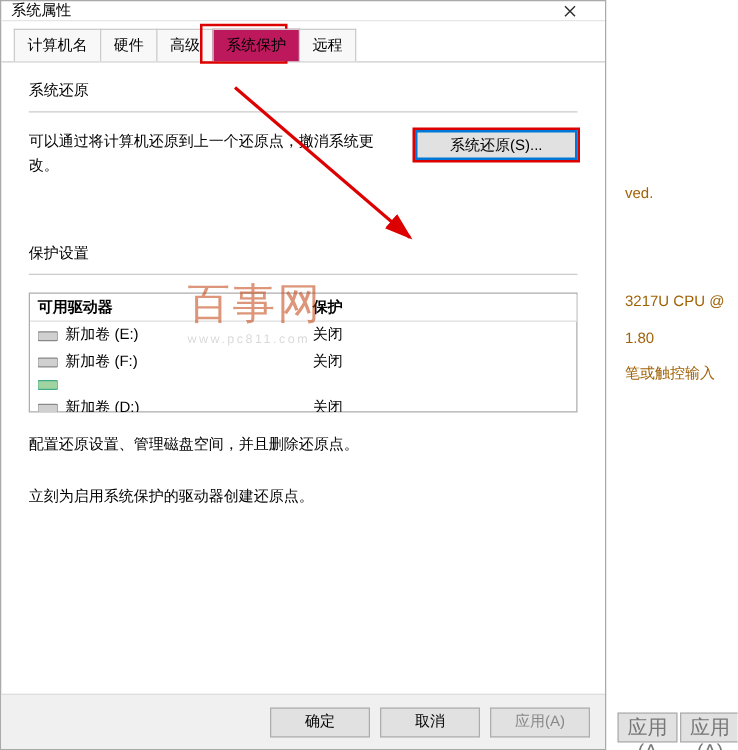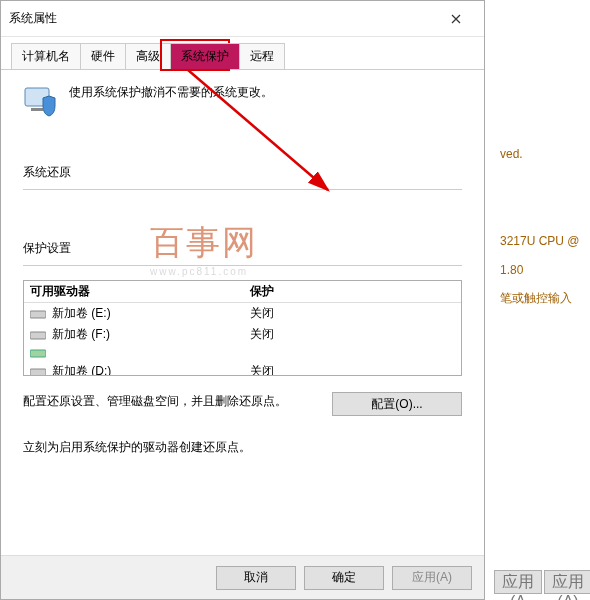--- a/index.html
+++ b/index.html
@@ -1,18 +1,18 @@
 <!DOCTYPE html>
 <html><head>
 <meta charset="utf-8">
 <style>
   * { box-sizing: border-box; font-family: "Microsoft YaHei", "SimSun", sans-serif; font-size: 12px; }
   body { margin: 0; background: #fff; width: 590px; height: 600px; overflow: hidden; position: relative; }
   .win { position: absolute; left: 0; top: 0; width: 485px; height: 600px; border: 1px solid #aaa; background: #fff; }
-  .titlebar { height: 36px; display: flex; align-items: center; padding: 0 8px; border-bottom: 1px solid #e5e5e5; }
+  .titlebar { height: 16px; display: flex; align-items: center; padding: 0 8px; border-bottom: 1px solid #e5e5e5; }
   .titlebar .title { flex: 1; }
   .titlebar .close { width: 40px; height: 28px; display: flex; align-items: center; justify-content: center; cursor: pointer; }
   .titlebar .close svg { width: 10px; height: 10px; }
   .tabs { display: flex; padding: 6px 10px 0 10px; border-bottom: 1px solid #ccc; position: relative; }
   .tab { padding: 4px 10px; border: 1px solid #ccc; border-bottom: none; margin-right: -1px; background: #f8f8f8; cursor: pointer; }
   .tab.active { background: #be185d; position: relative; z-index: 2; }
   .tab-highlight { position: absolute; border: 2px solid #d00; pointer-events: none; }
   .content { padding: 14px 22px 10px 22px; }
   .intro { display: flex; align-items: flex-start; gap: 12px; margin-bottom: 46px; }
   .intro-icon { width: 34px; height: 34px; }
@@ -69,31 +69,27 @@
   <div class="tabs">
     <div class="tab"><span>计算机名</span></div>
     <div class="tab"><span>硬件</span></div>
     <div class="tab"><span>高级</span></div>
     <div class="tab active"><span>系统保护</span></div>
     <div class="tab"><span>远程</span></div>
     <div class="tab-highlight" style="left:159px; top:2px; width:70px; height:32px;"></div>
   </div>
 
   <div class="content">
-    <div class="intro">
-      <svg class="intro-icon" viewBox="0 0 34 34">
-        <rect x="2" y="4" width="24" height="18" rx="2" fill="#cfe3f5" stroke="#5b8ab5"></rect>
-        <rect x="8" y="24" width="12" height="3" fill="#888"></rect>
-        <path d="M20 14 L26 12 L32 14 L32 22 Q32 30 26 32 Q20 30 20 22 Z" fill="#4a90d9" stroke="#2d6aa3"></path>
-      </svg>
-      <span>使用系统保护撤消不需要的系统更改。</span>
-    </div>
 
     <div class="group-label">系统还原</div>
     <hr class="group-sep">
+    <div class="restore-row">
+      <div class="restore-text">可以通过将计算机还原到上一个还原点，撤消系统更改。</div>
+      <button class="btn btn-hl"><span>系统还原(S)...</span></button>
+    </div>
 
     <div style="height:36px"></div>
 
     <div class="group-label">保护设置</div>
     <hr class="group-sep">
 
     <div class="drive-list">
       <div class="drive-head">
         <div class="col-name">可用驱动器</div>
         <div class="col-prot">保护</div>
@@ -129,31 +125,30 @@
               <rect x="0" y="3" width="16" height="7" rx="1" fill="#d0d0d0" stroke="#888"></rect>
             </svg>
             <span>新加卷 (D:)</span>
           </div>
         <div class="col-prot">关闭</div>
       </div>
     </div>
 
     <div class="cfg-row">
       <div class="cfg-text">配置还原设置、管理磁盘空间，并且删除还原点。</div>
-      <button class="btn"><span>配置(O)...</span></button>
     </div>
 
     <div class="create-row">
       <div class="cfg-text">立刻为启用系统保护的驱动器创建还原点。</div>
     </div>
   </div>
 
   <div class="bottom-bar">
+    <button class="btn"><span>确定</span></button>
     <button class="btn"><span>取消</span></button>
-    <button class="btn"><span>确定</span></button>
     <button class="btn disabled"><span>应用(A)</span></button>
   </div>
 </div>
 
 <svg class="arrow" style="left:178px; top:60px; width:170px; height:150px;">
   <defs>
       <marker id="ah" markerWidth="10" markerHeight="10" refX="8" refY="3" orient="auto">
         <path d="M0,0 L0,6 L9,3 z" fill="#d00"></path>
       </marker>
     </defs>

